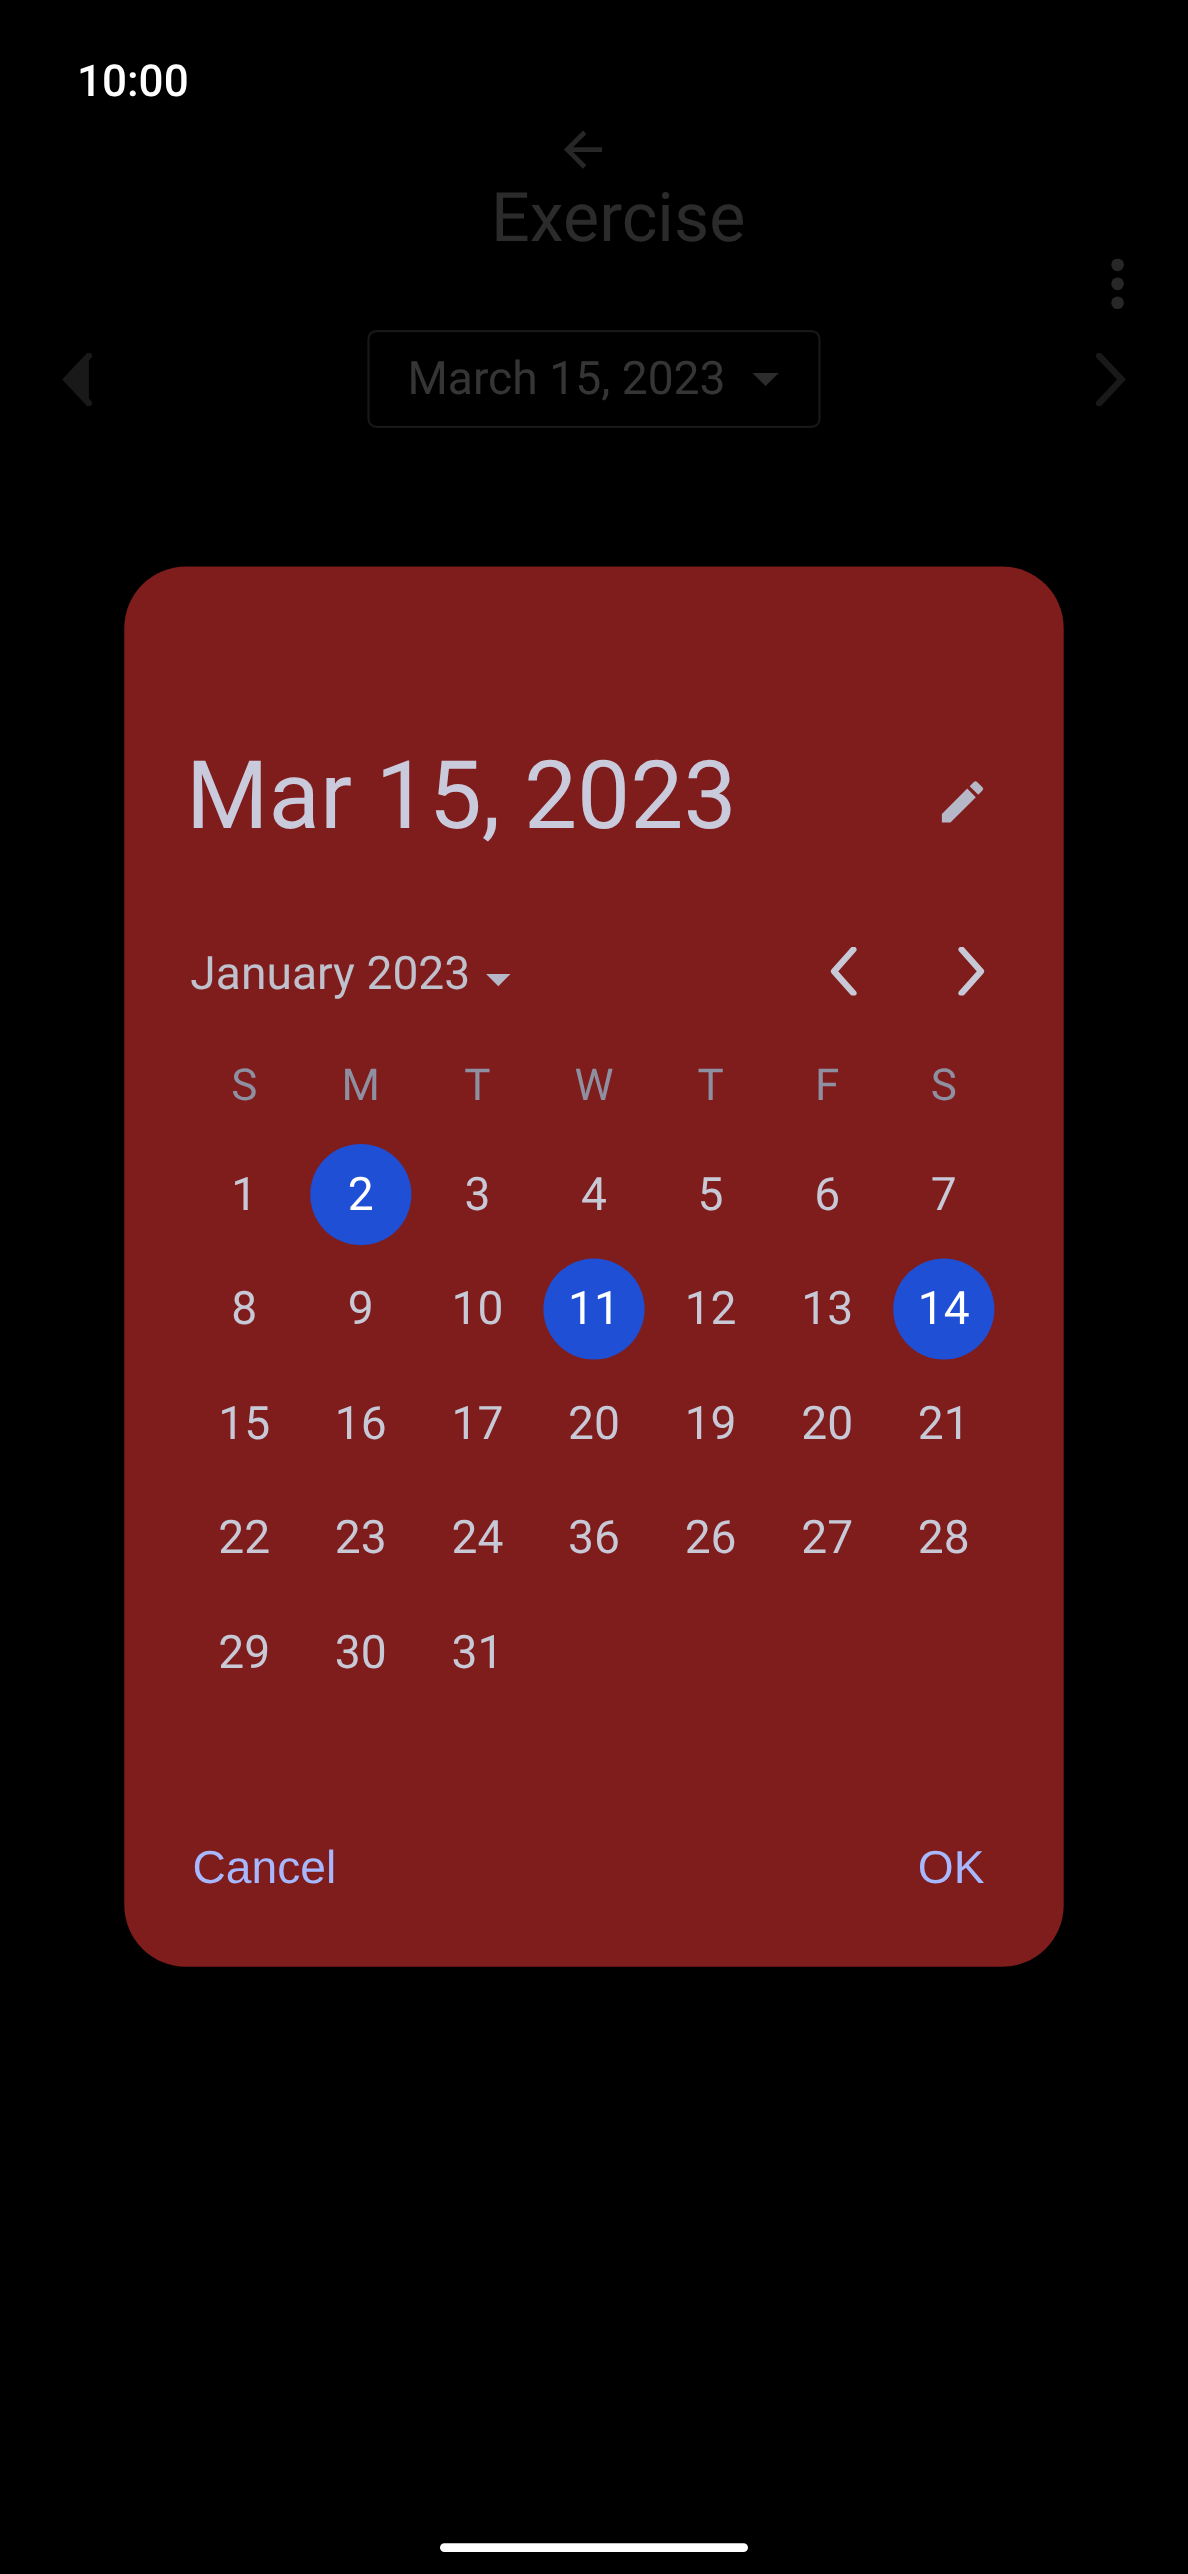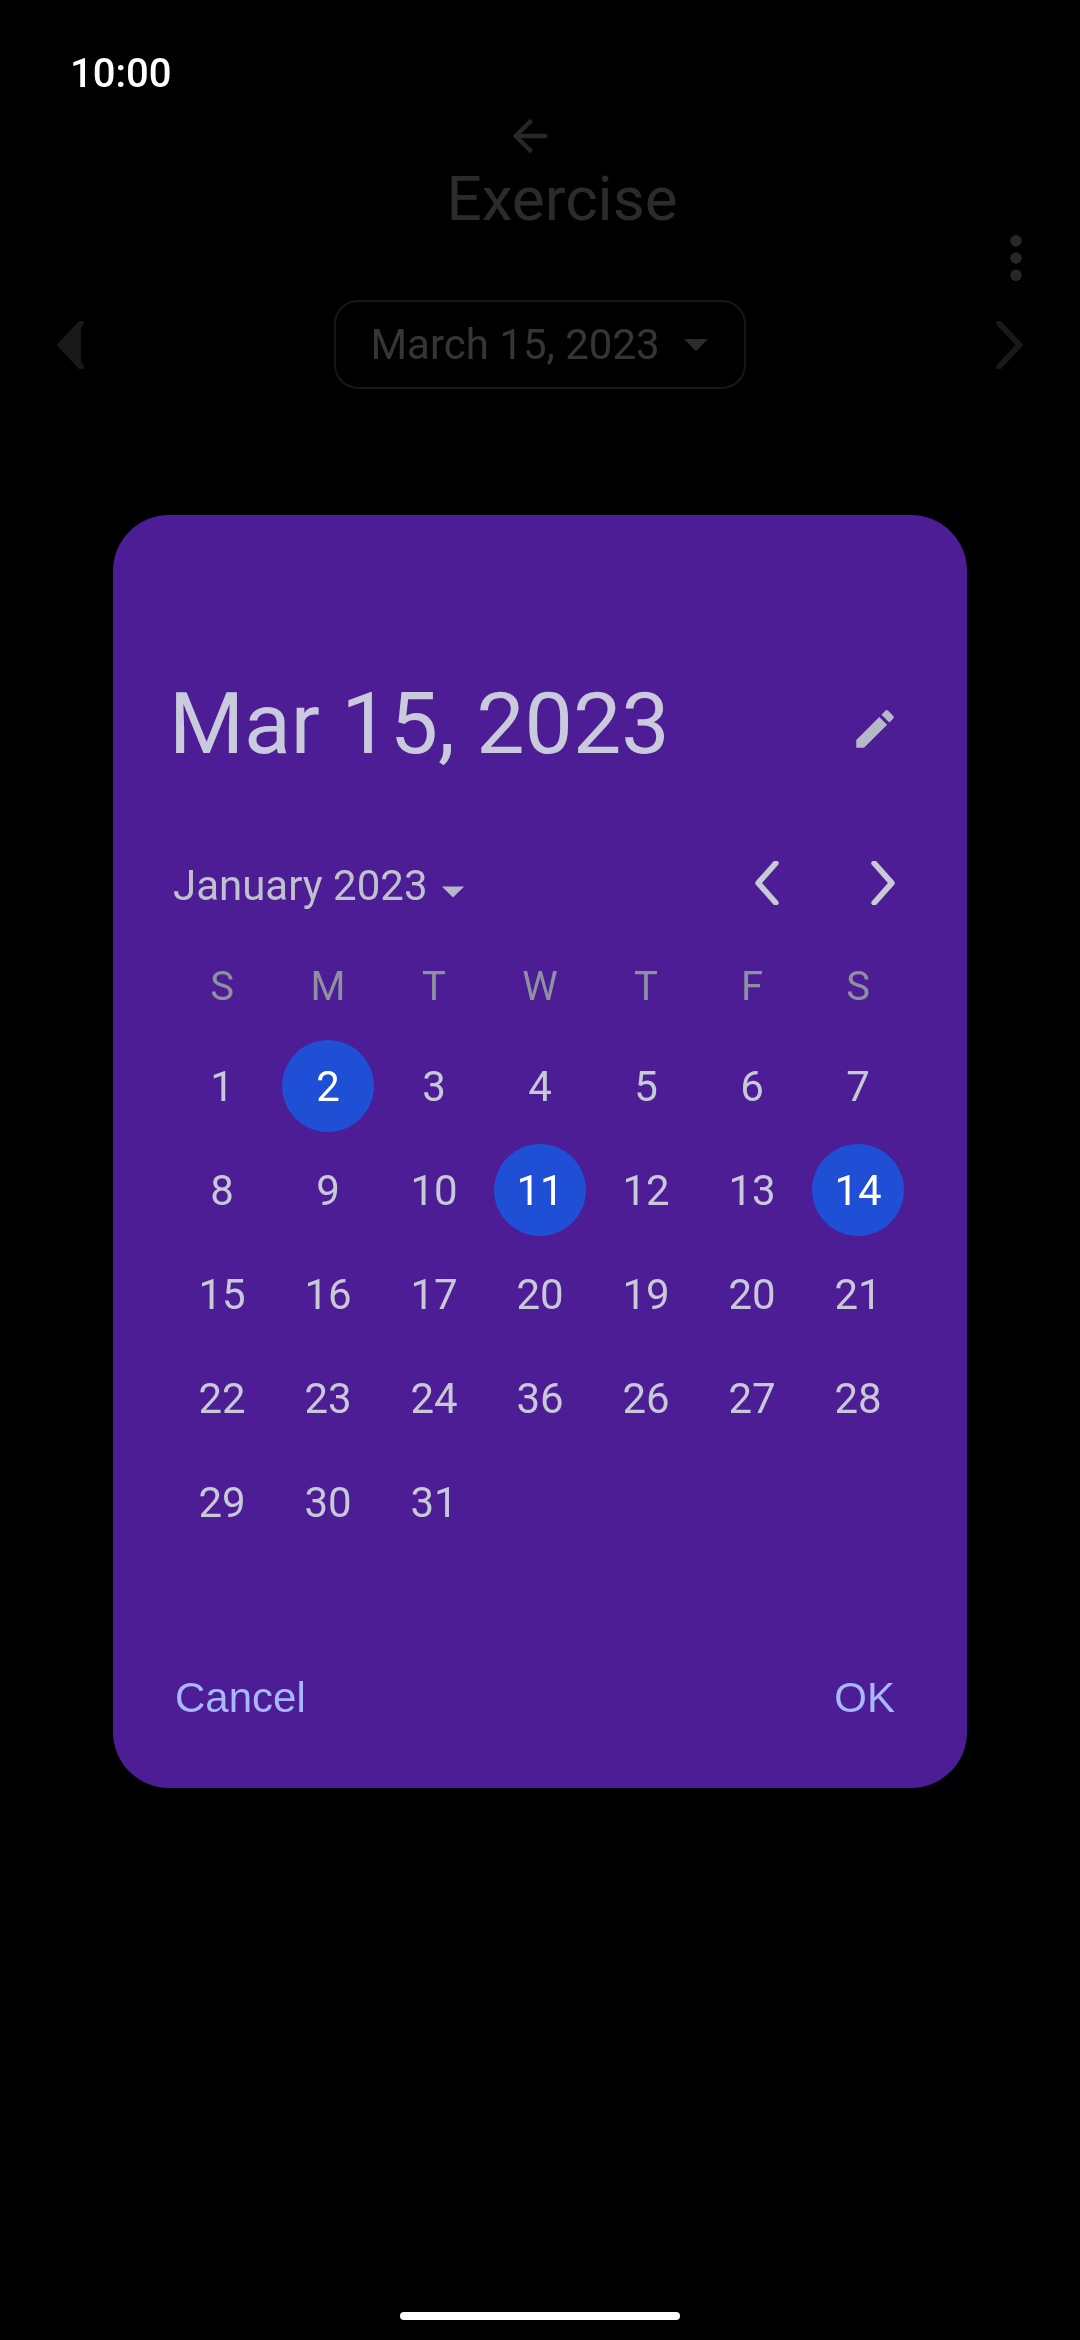--- a/index.html
+++ b/index.html
@@ -68,21 +68,21 @@
       display: flex;
       align-items: center;
       justify-content: center;
       position: relative;
     }
     .date-nav .chev { position: absolute; width:60px; height:60px; display:flex; align-items:center; justify-content:center; }
     .date-nav .chev.left { left: 40px; }
     .date-nav .chev.right { right: 40px; }
     .date-chip {
       border: 2px solid #555;
-      border-radius: 24px;
+      border-radius: 8px;
       padding: 18px 34px;
       display: flex;
       align-items: center;
       gap: 22px;
       color: #bdbdbd;
       font-size: 42px;
     }
     .date-chip svg { display:block; }
 
     
@@ -93,21 +93,21 @@
       z-index: 50;
     }
 
     
     .dialog {
       position: absolute;
       left: 50%;
       top: 515px;
       transform: translateX(-50%);
       width: 854px;
-      background: #4c1d95;
+      background: #7f1d1d;
       border-radius: 56px;
       z-index: 60;
       padding: 54px 56px 46px 56px;
       box-shadow: 0 20px 60px rgba(0,0,0,.5);
     }
 
     .dialog-header {
       display: flex;
       align-items: flex-end;
       justify-content: space-between;

